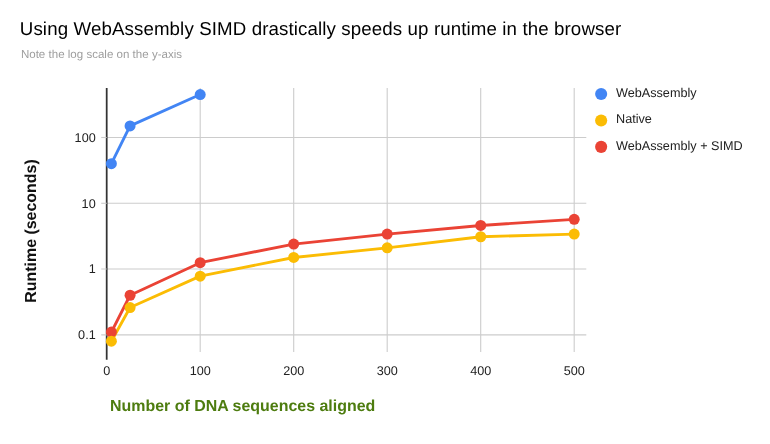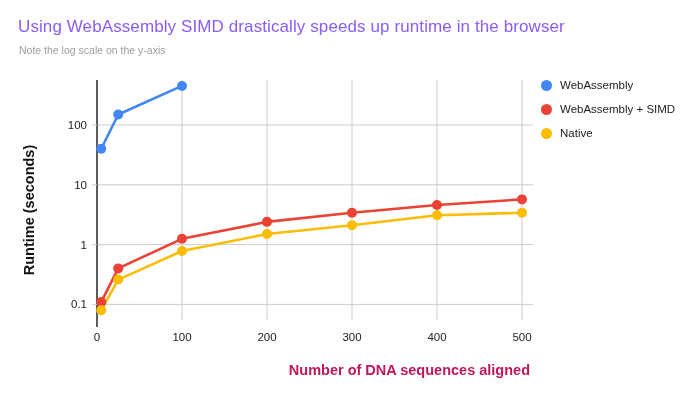--- a/index.html
+++ b/index.html
@@ -20,21 +20,21 @@
     left: 0; top: 0;
     width: 700px;
     height: 404px;
   }
   .chart-title {
     position: absolute;
     left: 18px;
     top: 17px;
     font-size: 17px;
     font-weight: 400;
-    color: #8b5cf6;
+    color: #000000;
     letter-spacing: 0.1px;
     white-space: nowrap;
   }
   .chart-subtitle {
     position: absolute;
     left: 19px;
     top: 44px;
     font-size: 10.5px;
     font-weight: 400;
     color: #9e9e9e;
@@ -75,24 +75,24 @@
     color: #111111;
     transform: rotate(-90deg);
     transform-origin: center center;
     white-space: nowrap;
   }
   .axis-title-x {
     position: absolute;
     left: 100px;
     top: 362px;
     width: 430px;
-    text-align: right;
+    text-align: left;
     font-size: 14.5px;
     font-weight: bold;
-    color: #be185d;
+    color: #4d7c0f;
     white-space: nowrap;
   }
   svg#plot {
     position: absolute;
     left: 0;
     top: 0;
   }
   .tick-text {
     font-family: "Liberation Sans", sans-serif;
     font-size: 11.5px;
@@ -170,22 +170,22 @@
   <div class="axis-title-y">Runtime (seconds)</div>
 
   <div class="axis-title-x">Number of DNA sequences aligned</div>
 
   <div class="legend" id="legend">
       <div class="legend-item">
         <span class="legend-swatch" style="background: rgb(66, 133, 244);"></span>
         <span class="legend-label">WebAssembly</span>
       </div>
       <div class="legend-item">
+        <span class="legend-swatch" style="background: rgb(251, 188, 4);"></span>
+        <span class="legend-label">Native</span>
+      </div>
+      <div class="legend-item">
         <span class="legend-swatch" style="background: rgb(234, 67, 53);"></span>
         <span class="legend-label">WebAssembly + SIMD</span>
-      </div>
-      <div class="legend-item">
-        <span class="legend-swatch" style="background: rgb(251, 188, 4);"></span>
-        <span class="legend-label">Native</span>
       </div>
     </div>
 
 </div>
 
 </body></html>

